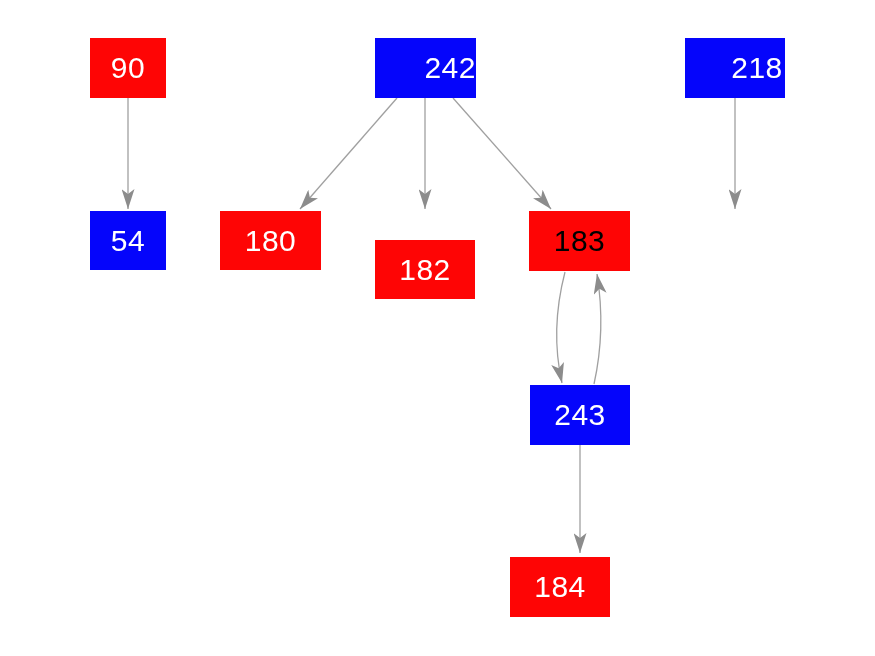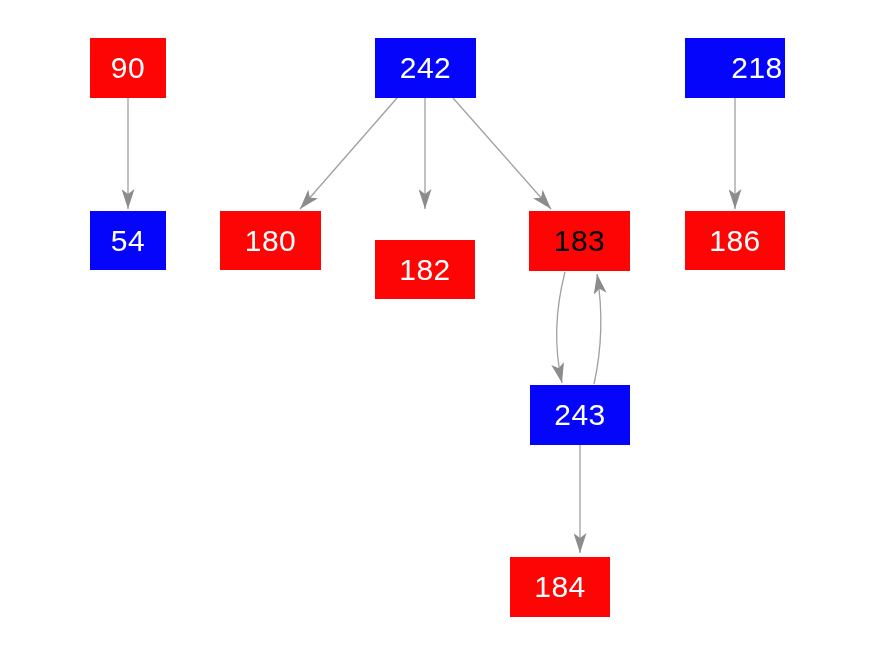--- a/index.html
+++ b/index.html
@@ -61,41 +61,38 @@
       <path d="M453,98 L551,209" fill="none" stroke="#a0a0a0" stroke-width="1.3" marker-end="url(#arrow)"></path>
       <path d="M735,98 L735,209" fill="none" stroke="#a0a0a0" stroke-width="1.3" marker-end="url(#arrow)"></path>
       <path d="M565,272 Q550,330 562,383" fill="none" stroke="#a0a0a0" stroke-width="1.3" marker-end="url(#arrow)"></path>
       <path d="M594,384 Q606,330 597,274" fill="none" stroke="#a0a0a0" stroke-width="1.3" marker-end="url(#arrow)"></path>
       <path d="M580,445 L580,553" fill="none" stroke="#a0a0a0" stroke-width="1.3" marker-end="url(#arrow)"></path>
     </svg>
   <div id="node-layer">
       <div class="node" style="left: 90px; top: 38px; width: 76px; height: 60px; background: rgb(254, 5, 5);">
         <span class="node-label" style="color: rgb(255, 255, 255);">90</span>
       </div>
-      <div class="node" style="left: 375px; top: 38px; width: 101px; height: 60px; background: rgb(5, 5, 251);">
+      <div class="node" style="left: 375px; top: 38px; width: 101px; height: 60px; background: rgb(5, 5, 251); justify-content: flex-end;">
         <span class="node-label" style="color: rgb(255, 255, 255);">242</span>
       </div>
       <div class="node" style="left: 685px; top: 38px; width: 100px; height: 60px; background: rgb(5, 5, 251); padding-left: 44px;">
         <span class="node-label" style="color: rgb(255, 255, 255);">218</span>
       </div>
       <div class="node" style="left: 90px; top: 211px; width: 76px; height: 59px; background: rgb(5, 5, 251);">
         <span class="node-label" style="color: rgb(255, 255, 255);">54</span>
       </div>
       <div class="node" style="left: 220px; top: 211px; width: 101px; height: 59px; background: rgb(254, 5, 5);">
         <span class="node-label" style="color: rgb(255, 255, 255);">180</span>
       </div>
       <div class="node" style="left: 375px; top: 211px; width: 100px; height: 59px; background: rgb(254, 5, 5); margin-top: 29px;">
         <span class="node-label" style="color: rgb(255, 255, 255);">182</span>
       </div>
       <div class="node" style="left: 529px; top: 211px; width: 101px; height: 60px; background: rgb(254, 5, 5);">
         <span class="node-label" style="color: #000000;">183</span>
       </div>
-      <div class="node" style="left: 685px; top: 211px; width: 100px; height: 59px; background: rgb(254, 5, 5);">
-        <span class="node-label" style="color: rgb(255, 255, 255);">186</span>
-      </div>
       <div class="node" style="left: 530px; top: 385px; width: 100px; height: 60px; background: rgb(5, 5, 251);">
         <span class="node-label" style="color: rgb(255, 255, 255);">243</span>
       </div>
       <div class="node" style="left: 510px; top: 557px; width: 100px; height: 60px; background: rgb(254, 5, 5);">
         <span class="node-label" style="color: rgb(255, 255, 255);">184</span>
       </div>
     </div>
 </div>
 
 </body></html>

